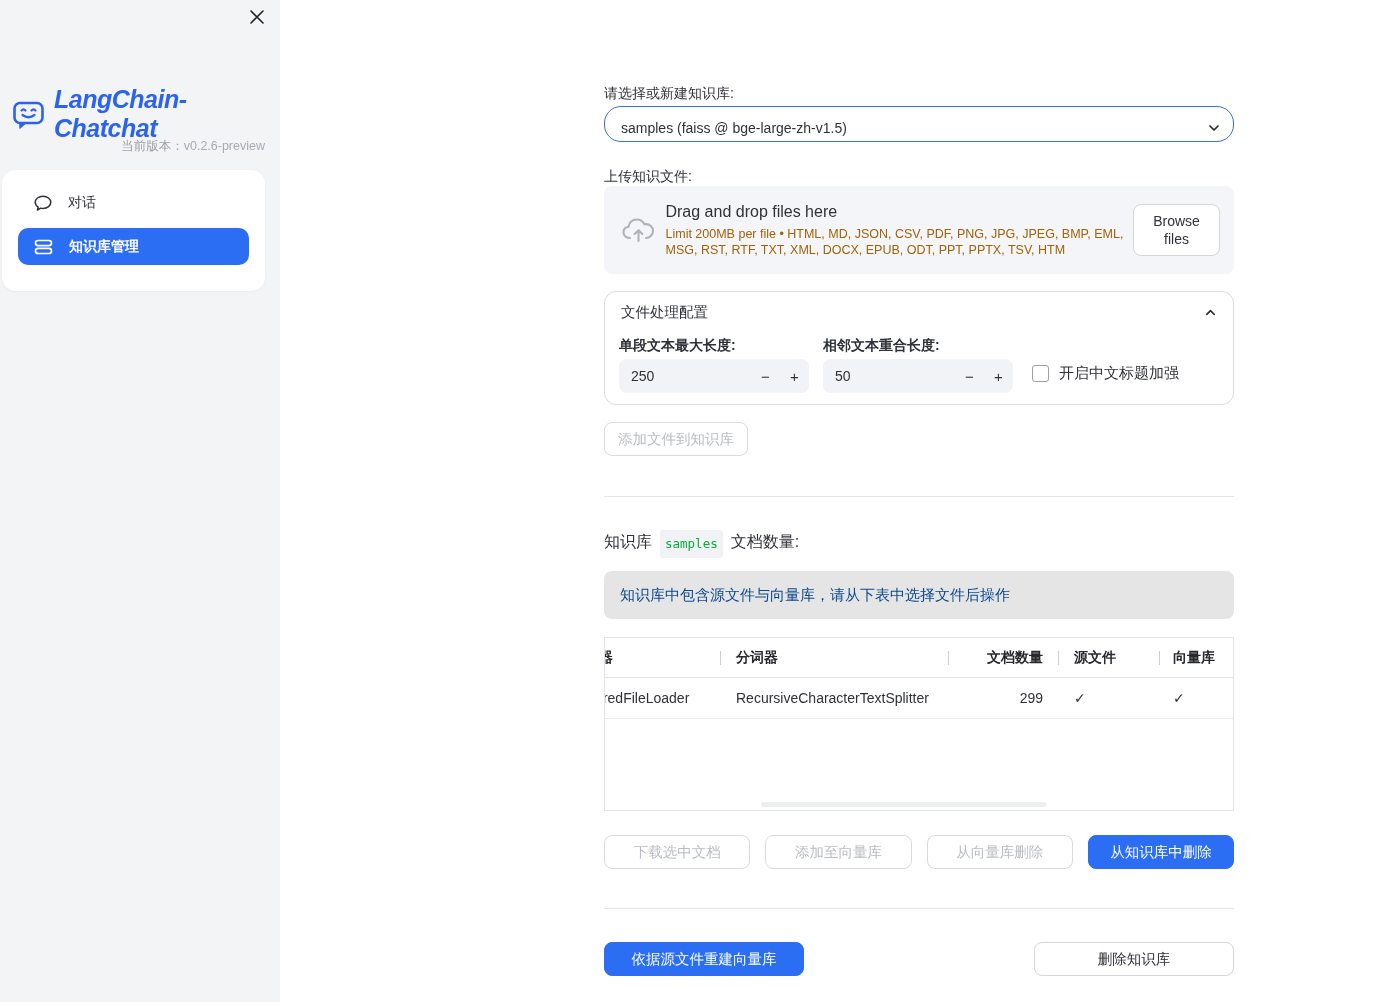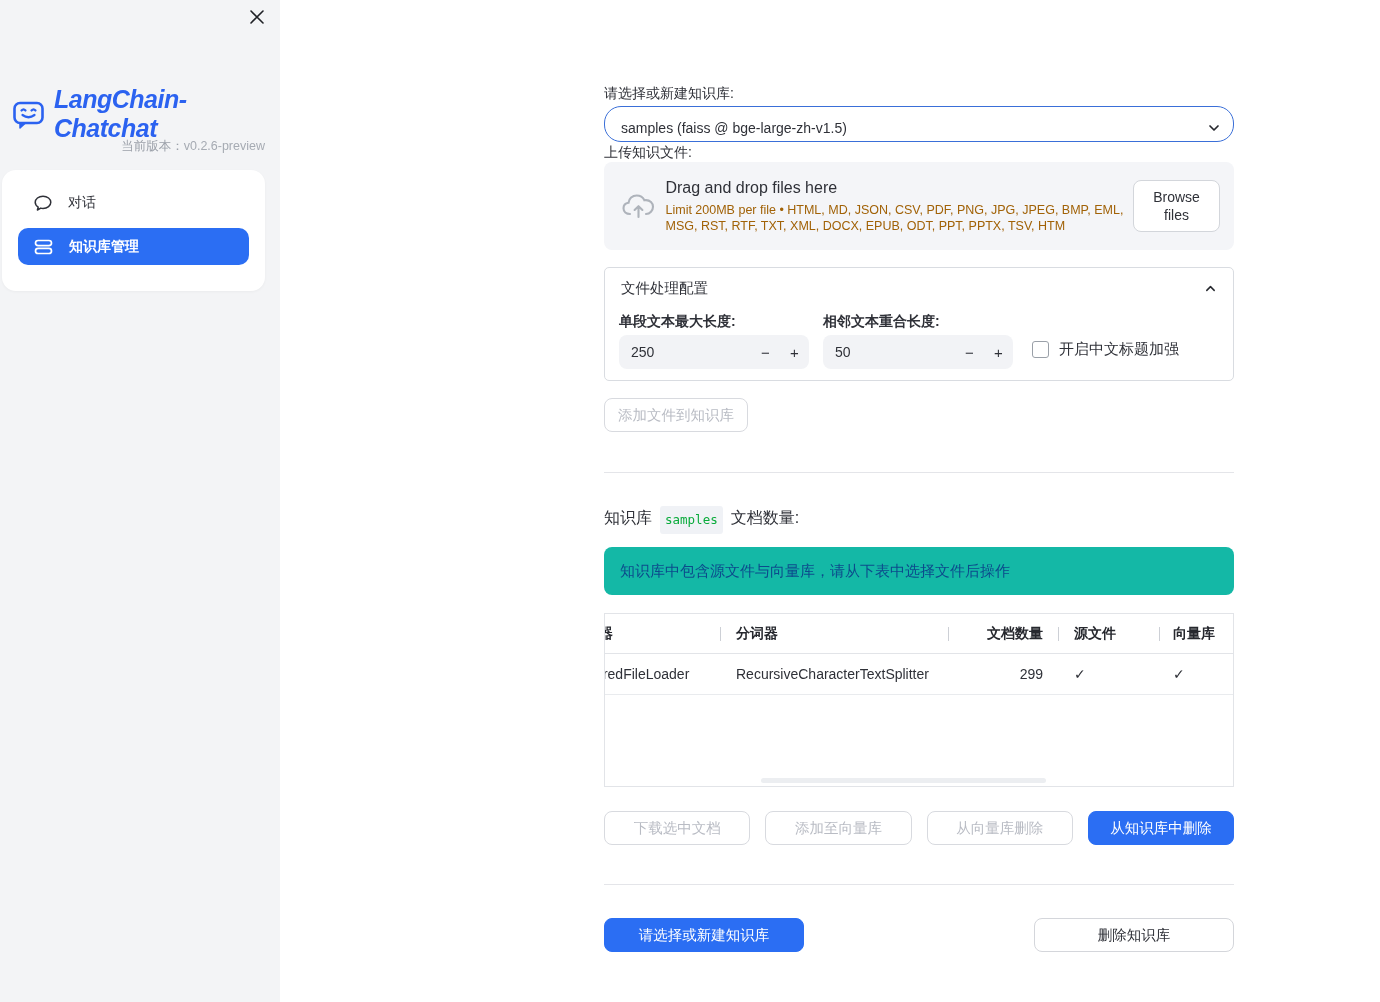--- a/index.html
+++ b/index.html
@@ -17,37 +17,37 @@
   .nav-card { position:absolute; top:170px; left:2px; width:263px; height:121px; background:#fff;
     border-radius:14px; padding:13px 16px; box-shadow:0 1px 3px rgba(0,0,0,0.04); }
   .nav-item { display:flex; align-items:center; gap:15px; height:40px; padding:0 15px;
     font-size:14px; color:#2f3138; cursor:pointer; border-radius:10px; }
   .nav-item.selected { background:#2b6ef3; color:#fff; font-weight:700; height:37px; margin-top:5px; }
 
   
   .content { position:absolute; left:604px; top:0; width:630px; }
   .field-label { font-size:14px; line-height:20px; color:#2f3138; }
   .lbl-kb { margin-top:83px; }
-  .lbl-up { margin-top:0; }
+  .lbl-up { margin-top:24px; }
 
   .selectbox { margin-top:3px; height:36px; border:1px solid #3a6fd8; border-radius:17px;
     background:#fff; display:flex; align-items:center; padding:8px 12px 0 16px; cursor:pointer; }
   .selectbox .sel-value { flex:1; font-size:14px; color:#2f3138; }
 
   .dropzone { margin-top:0; height:88px; background:#f4f5f8; border-radius:8px;
     display:flex; align-items:center; padding:0 14px 0 16px; }
   .dz-icon { width:38px; display:flex; justify-content:center; }
   .dz-text { margin-left:8px; width:474px; }
   .dz-title { font-size:16px; color:#2f3138; margin-bottom:5px; }
   .dz-limit { font-size:12.5px; line-height:16px; color:#a16207; }
   .browse-btn { margin-left:auto; width:88px; height:52px; background:#fff; border:1px solid #d3d6db;
     border-radius:8px; font-size:14px; line-height:18px; color:#2f3138; cursor:pointer; text-align:center;
     font-family:inherit; padding:6px 6px; }
 
-  .expander { margin-top:17px; height:114px; border:1px solid #d9dce1; border-radius:5px; position:relative; }
+  .expander { margin-top:17px; height:114px; border:1px solid #d9dce1; border-radius:12px; position:relative; }
   .exp-header { display:flex; align-items:center; justify-content:space-between; padding:11px 16px 0 16px;
     font-size:14.5px; color:#2f3138; cursor:pointer; }
   .exp-label { position:absolute; top:45px; font-size:14px; color:#2f3138;font-weight:bold; }
   .exp-label.l1 { left:14px; } .exp-label.l2 { left:218px; }
   .numinput { position:absolute; top:67px; width:190px; height:34px; background:#f2f3f6; border-radius:8px;
     display:flex; align-items:center; }
   .numinput.n1 { left:14px; } .numinput.n2 { left:218px; }
   .num-value { flex:1; padding-left:12px; font-size:14px; color:#2f3138; }
   .step-btn { width:29px; text-align:center; font-size:15px; color:#2f3138; cursor:pointer; }
   .chk-row { position:absolute; left:427px; top:72px; display:flex; align-items:center; gap:10px; cursor:pointer; }
@@ -61,21 +61,21 @@
   .add-btn { margin-top:17px; padding:0 13px; }
 
   .divider { border:0; border-top:1px solid #e4e5e9; }
   .div1 { margin-top:40px; } .div2 { margin-top:39px; }
 
   .kb-heading { margin-top:33px; font-size:16px; line-height:24px; color:#2f3138; display:flex;
     align-items:flex-start; gap:8px; }
   .code-chip { font-family:"DejaVu Sans Mono","Liberation Mono",monospace; font-size:12.5px;
     color:#09ab3b; background:rgba(151,166,195,0.15); border-radius:3px; padding:2px 5px; }
 
-  .info-box { margin-top:13px; height:48px; background:#14b8a6; border-radius:8px; display:flex;
+  .info-box { margin-top:13px; height:48px; background:#e5e5e5; border-radius:8px; display:flex;
     align-items:center; padding:16px 16px; font-size:15px; color:#0c4a8c; }
 
   .kb-table { margin-top:18px; height:174px; border:1px solid #e2e4e8; position:relative; overflow:hidden; }
   .tbl-inner { width:700px; margin-left:-70px; }
   .tr { display:flex; align-items:center; }
   .tr.head { height:40px; border-bottom:1px solid #e2e4e8; font-weight:600; color:#26282e; }
   .tr.row { height:41px; border-bottom:1px solid #e9ebee; color:#2f3138; }
   .td { font-size:14px; white-space:nowrap; overflow:hidden; position:relative; height:100%;
     display:flex; align-items:center; }
   .c1 { width:185px; padding-left:8px; }
@@ -237,17 +237,17 @@
   <div class="actions-row">
     <button class="btn disabled">下载选中文档</button>
     <button class="btn disabled">添加至向量库</button>
     <button class="btn disabled">从向量库删除</button>
     <button class="btn primary">从知识库中删除</button>
   </div>
 
   <hr class="divider div2">
 
   <div class="final-row">
-    <button class="btn primary">请选择或新建知识库</button>
+    <button class="btn primary">依据源文件重建向量库</button>
     <button class="btn">删除知识库</button>
   </div>
 
 </div>
 
 </body></html>

